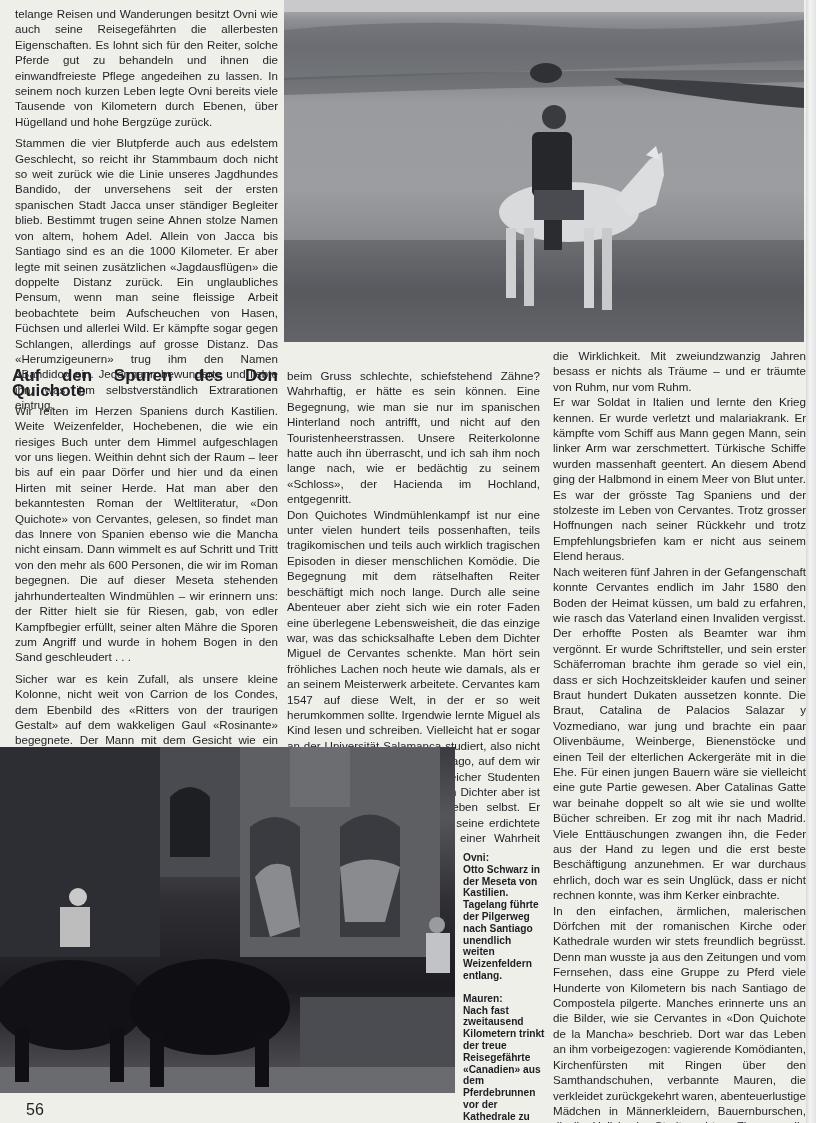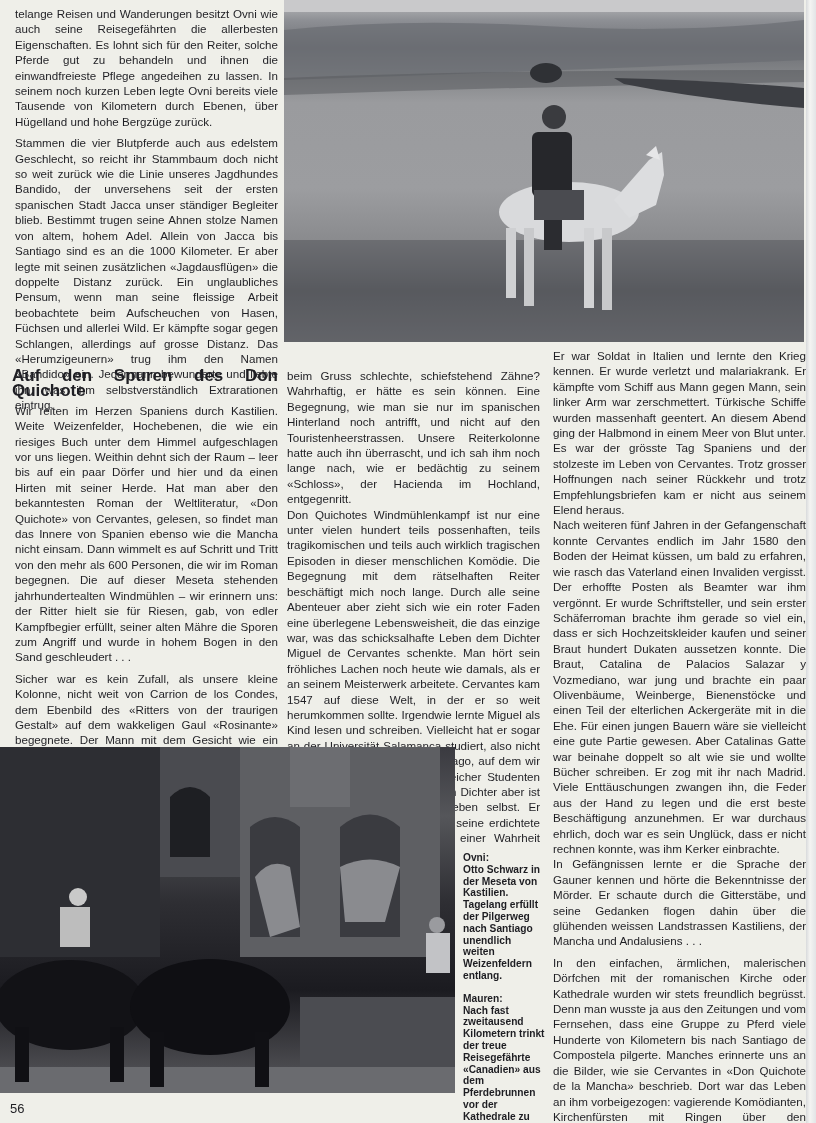--- a/index.html
+++ b/index.html
@@ -37,21 +37,21 @@
   .photo-bottom {
     left: 0; top: 747px; width: 455px; height: 346px;
     background: linear-gradient(180deg, #3a3a40 0%, #55565a 20%, #2e2e33 45%, #1b1b20 70%, #5a5a5e 100%);
   }
   .caption {
     position: absolute; left: 463px; top: 852px; width: 82px;
     font-size: 10.2px; line-height: 11.8px; font-weight: bold; color: #1d1d22;
   }
   .caption p { margin: 0 0 11px 0; }
   .page-number {
-    position: absolute; left: 10px; top: 1101px; font-size: 13px;
+    position: absolute; left: 26px; top: 1101px; font-size: 16px;
   }
 </style>
 </head>
 <body>
 
 <div class="page-edge"></div>
 
 <div class="photo photo-top">
   <svg width="520" height="342" viewBox="0 0 520 342">
     <rect x="0" y="0" width="520" height="12" fill="#c9c9cb"></rect>
@@ -86,23 +86,23 @@
   <p>Wir reiten im Herzen Spaniens durch Kastilien. Weite Weizenfelder, Hochebenen, die wie ein riesiges Buch unter dem Himmel aufgeschlagen vor uns liegen. Weithin dehnt sich der Raum – leer bis auf ein paar Dörfer und hier und da einen Hirten mit seiner Herde. Hat man aber den bekanntesten Roman der Weltliteratur, «Don Quichote» von Cervantes, gelesen, so findet man das Innere von Spanien ebenso wie die Mancha nicht einsam. Dann wimmelt es auf Schritt und Tritt von den mehr als 600 Personen, die wir im Roman begegnen. Die auf dieser Meseta stehenden jahrhundertealten Windmühlen – wir erinnern uns: der Ritter hielt sie für Riesen, gab, von edler Kampfbegier erfüllt, seiner alten Mähre die Sporen zum Angriff und wurde in hohem Bogen in den Sand geschleudert . . .</p>
   <p>Sicher war es kein Zufall, als unsere kleine Kolonne, nicht weit von Carrion de los Condes, dem Ebenbild des «Ritters von der traurigen Gestalt» auf dem wakkeligen Gaul «Rosinante» begegnete. Der Mann mit dem Gesicht wie ein Adler grüsste freundlich, zurückhaltend stolz. Er trug kastanienbraunes Haar, hatte eine glatte Stirn, strahlende Augen, gebogene, aber nicht zu grosse Nase, silbergrauen Spitzbart, der noch vor zwanzig Jahren goldbraun war. Der Schnurrbart war sehr lang, der Mund klein – sah ich</p>
 </div>
 
 <div class="col col2">
   <p class="tight">beim Gruss schlechte, schiefstehend Zähne? Wahrhaftig, er hätte es sein können. Eine Begegnung, wie man sie nur im spanischen Hinterland noch antrifft, und nicht auf den Touristenheerstrassen. Unsere Reiterkolonne hatte auch ihn überrascht, und ich sah ihm noch lange nach, wie er bedächtig zu seinem «Schloss», der Hacienda im Hochland, entgegenritt.</p>
   <p>Don Quichotes Windmühlenkampf ist nur eine unter vielen hundert teils possenhaften, teils tragikomischen und teils auch wirklich tragischen Episoden in dieser menschlichen Komödie. Die Begegnung mit dem rätselhaften Reiter beschäftigt mich noch lange. Durch alle seine Abenteuer aber zieht sich wie ein roter Faden eine überlegene Lebensweisheit, die das einzige war, was das schicksalhafte Leben dem Dichter Miguel de Cervantes schenkte. Man hört sein fröhliches Lachen noch heute wie damals, als er an seinem Meisterwerk arbeitete. Cervantes kam 1547 auf diese Welt, in der er so weit herumkommen sollte. Irgendwie lernte Miguel als Kind lesen und schreiben. Vielleicht hat er sogar an der Universität Salamanca studiert, also nicht sehr weit vom Camino de Santiago, auf dem wir eben dahinreiten. Als Diener reicher Studenten verdiente er sein Brot. Für einen Dichter aber ist der beste Lehrmeister das Leben selbst. Er entdeckte, welche Macht diese seine erdichtete Welt besass und wie sie zu einer Wahrheit werden kann, die mehr ist als</p>
 </div>
 
 <div class="col col3">
+  <p class="tight">die Wirklichkeit. Mit zweiundzwanzig Jahren besass er nichts als Träume – und er träumte von Ruhm, nur vom Ruhm.</p>
   <p class="tight">Er war Soldat in Italien und lernte den Krieg kennen. Er wurde verletzt und malariakrank. Er kämpfte vom Schiff aus Mann gegen Mann, sein linker Arm war zerschmettert. Türkische Schiffe wurden massenhaft geentert. An diesem Abend ging der Halbmond in einem Meer von Blut unter. Es war der grösste Tag Spaniens und der stolzeste im Leben von Cervantes. Trotz grosser Hoffnungen nach seiner Rückkehr und trotz Empfehlungsbriefen kam er nicht aus seinem Elend heraus.</p>
   <p class="tight">Nach weiteren fünf Jahren in der Gefangenschaft konnte Cervantes endlich im Jahr 1580 den Boden der Heimat küssen, um bald zu erfahren, wie rasch das Vaterland einen Invaliden vergisst. Der erhoffte Posten als Beamter war ihm vergönnt. Er wurde Schriftsteller, und sein erster Schäferroman brachte ihm gerade so viel ein, dass er sich Hochzeitskleider kaufen und seiner Braut hundert Dukaten aussetzen konnte. Die Braut, Catalina de Palacios Salazar y Vozmediano, war jung und brachte ein paar Olivenbäume, Weinberge, Bienenstöcke und einen Teil der elterlichen Ackergeräte mit in die Ehe. Für einen jungen Bauern wäre sie vielleicht eine gute Partie gewesen. Aber Catalinas Gatte war beinahe doppelt so alt wie sie und wollte Bücher schreiben. Er zog mit ihr nach Madrid. Viele Enttäuschungen zwangen ihn, die Feder aus der Hand zu legen und die erst beste Beschäftigung anzunehmen. Er war durchaus ehrlich, doch war es sein Unglück, dass er nicht rechnen konnte, was ihm Kerker einbrachte.</p>
-  <p>In Gefängnissen lernte er die Sprache der Gauner kennen und hörte die Bekenntnisse der Mörder. Er schaute durch die Gitterstäbe, und seine Gedanken flogen dahin über die glühenden weissen Landstrassen Kastiliens, der Mancha und Andalusiens . . .</p>
   <p class="tight">In den einfachen, ärmlichen, malerischen Dörfchen mit der romanischen Kirche oder Kathedrale wurden wir stets freundlich begrüsst. Denn man wusste ja aus den Zeitungen und vom Fernsehen, dass eine Gruppe zu Pferd viele Hunderte von Kilometern bis nach Santiago de Compostela pilgerte. Manches erinnerte uns an die Bilder, wie sie Cervantes in «Don Quichote de la Mancha» beschrieb. Dort war das Leben an ihm vorbeigezogen: vagierende Komödianten, Kirchenfürsten mit Ringen über den Samthandschuhen, verbannte Mauren, die verkleidet zurückgekehrt waren, abenteuerlustige Mädchen in Männerkleidern, Bauernburschen, die ihr Heil in der Stadt suchten, Zigeuner, die mit Pferden handelten, trinkfeste Maultiertreiber – sie alle hatten ihn ein paar Meilen auf der Landstrasse begleitet und füllten nun ein paar Seiten in dem Buch, das in der Seele des Dichters wuchs.</p>
 
 </div>
 
 <div class="photo photo-bottom">
   <svg width="455" height="346" viewBox="0 0 455 346">
     <rect x="0" y="0" width="160" height="210" fill="#2d2e33"></rect>
     <rect x="160" y="0" width="80" height="130" fill="#4a4b50"></rect>
     <path d="M170 50 Q190 30 210 50 L210 110 L170 110 Z" fill="#1e1f23"></path>
     <rect x="240" y="0" width="200" height="210" fill="#5e5f63"></rect>
@@ -122,21 +122,21 @@
     <circle cx="78" cy="150" r="9" fill="#c9c9c9"></circle>
     <rect x="60" y="160" width="30" height="40" fill="#bdbdbd"></rect>
     <circle cx="437" cy="178" r="8" fill="#9a9b9f"></circle>
     <rect x="426" y="186" width="24" height="40" fill="#c2c3c6"></rect>
   </svg>
 </div>
 
 <div class="caption">
   <p>
     <span>Ovni:</span><br>
-    <span>Otto Schwarz in der Meseta von Kastilien. Tagelang erfüllt der Pilgerweg nach Santiago unendlich weiten Weizenfeldern entlang.</span>
+    <span>Otto Schwarz in der Meseta von Kastilien. Tagelang führte der Pilgerweg nach Santiago unendlich weiten Weizenfeldern entlang.</span>
   </p>
   <p>
     <span>Mauren:</span><br>
     <span>Nach fast zweitausend Kilometern trinkt der treue Reisegefährte «Canadien» aus dem Pferdebrunnen vor der Kathedrale zu Santiago de Compostela. Portugal ist nicht mehr fern! (Aufnahmen von Otto Schwarz)</span>
   </p>
 </div>
 
 <div class="page-number">56</div>
 
 </body></html>

